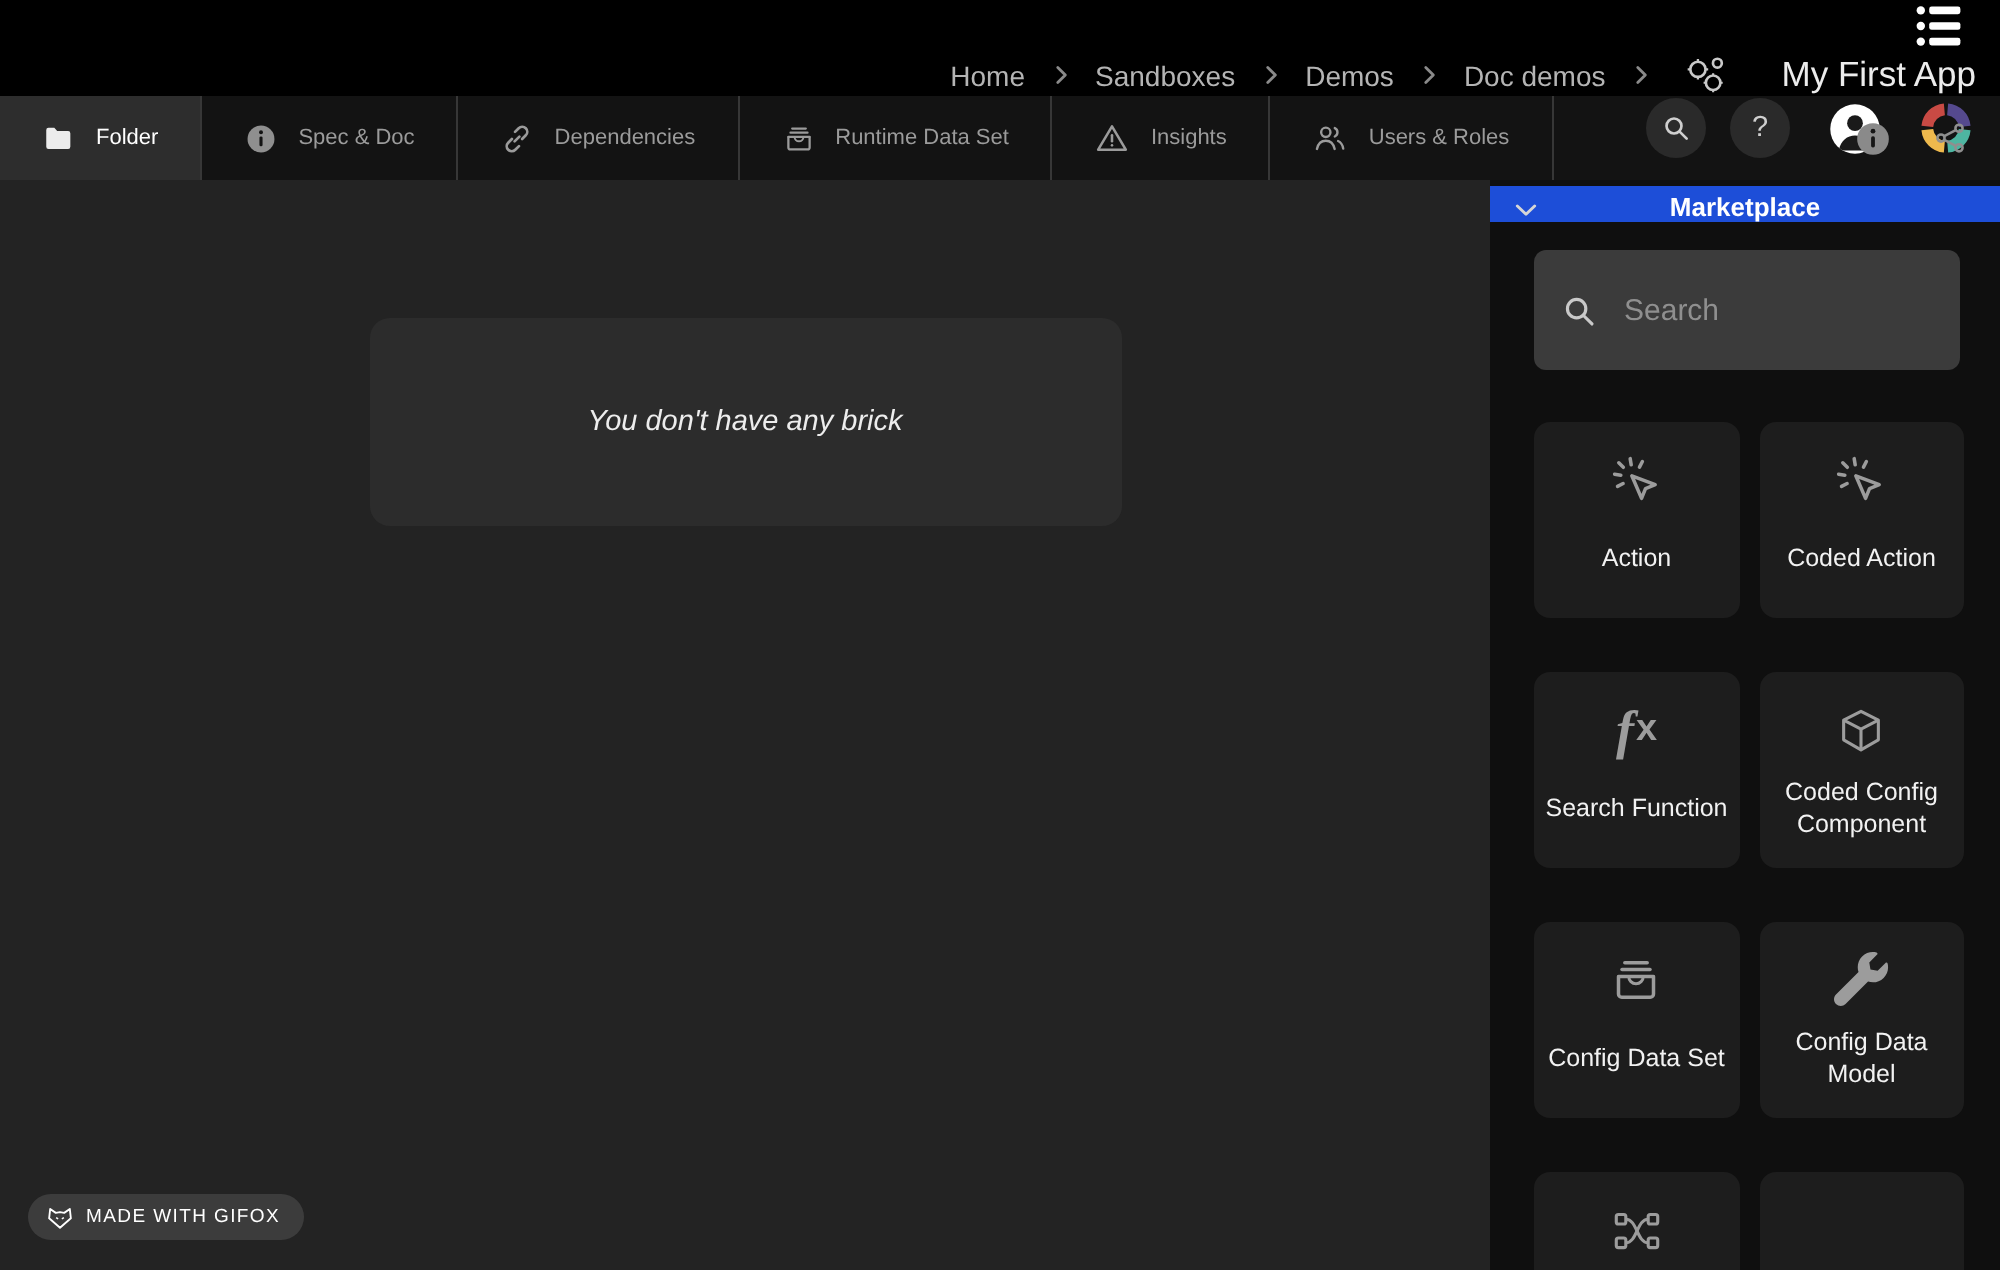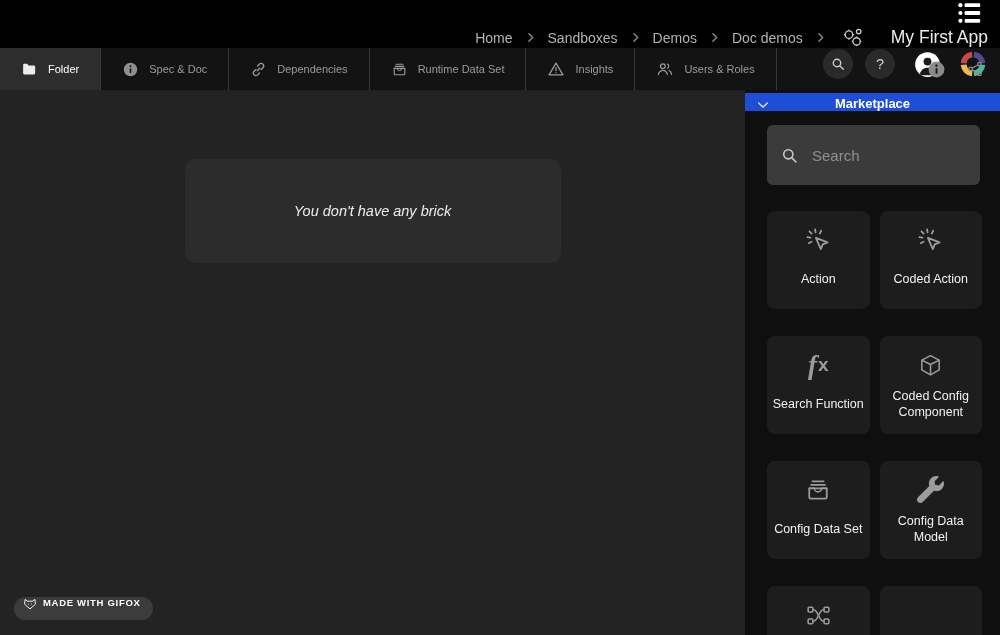--- a/index.html
+++ b/index.html
@@ -29,21 +29,21 @@
   .tab.active { background:#2d2d2d; color:#fff; }
   .tab-ic { display:flex; }
   .tabbar-right { margin-left:auto; display:flex; align-items:center; padding-right:16px; }
   .iconbtn { background:none; border:none; padding:0; margin-left:20px; display:flex; cursor:pointer; }
   
   .content { display:flex; height:549px; }
   .main { flex:1; background:#232323; position:relative; }
   .empty-box { width:376px; height:104px; background:#2c2c2c; border-radius:10px; margin:69px auto 0;
     display:flex; align-items:center; justify-content:center; color:#ededed; font-size:14.5px;font-style:italic; }
   .badge { position:absolute; left:14px; bottom:19px; height:23px; border-radius:12px; background:rgba(62,62,62,.93);
-    display:flex; gap:6px; padding:0 12px 0 9px; color:#fff; font-size:9.5px; font-weight:700; letter-spacing:.7px; }
+    display:flex; align-items:center; gap:6px; padding:0 12px 0 9px; color:#fff; font-size:9.5px; font-weight:400; letter-spacing:.7px; }
   
   .sidebar { width:255px; background:#0f0f0f; display:flex; flex-direction:column; }
   .side-header { margin-top:3px; height:18px; background:#1d4ed8; display:flex; align-items:flex-end; position:relative; flex:0 0 auto; }
   .collapse { position:absolute; left:8px; top:2px; background:none; border:none; display:flex; padding:2px; cursor:pointer; }
   .side-title { flex:1; text-align:center; color:#fff; font-size:13px; font-weight:700; }
   .search-wrap { padding:14px 20px 0 22px; flex:0 0 auto; }
   .search-box { height:60px; background:#3b3b3b; border-radius:6px; display:flex; align-items:center; padding:0 10px 0 13px; }
   .search-box svg { margin-right:11px; flex:0 0 auto; }
   .search-box input { flex:1; min-width:0; background:transparent; border:none; outline:none; color:#ddd; font-size:15px; font-family:inherit; }
   .search-box input::placeholder { color:#8f8f8f; }

